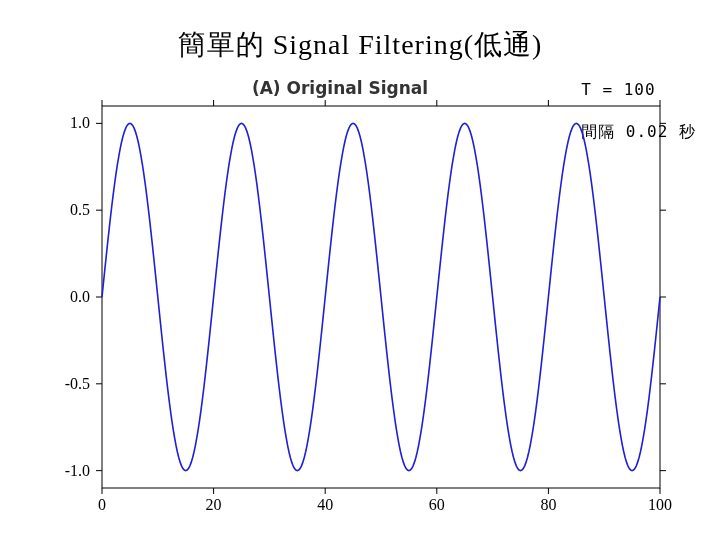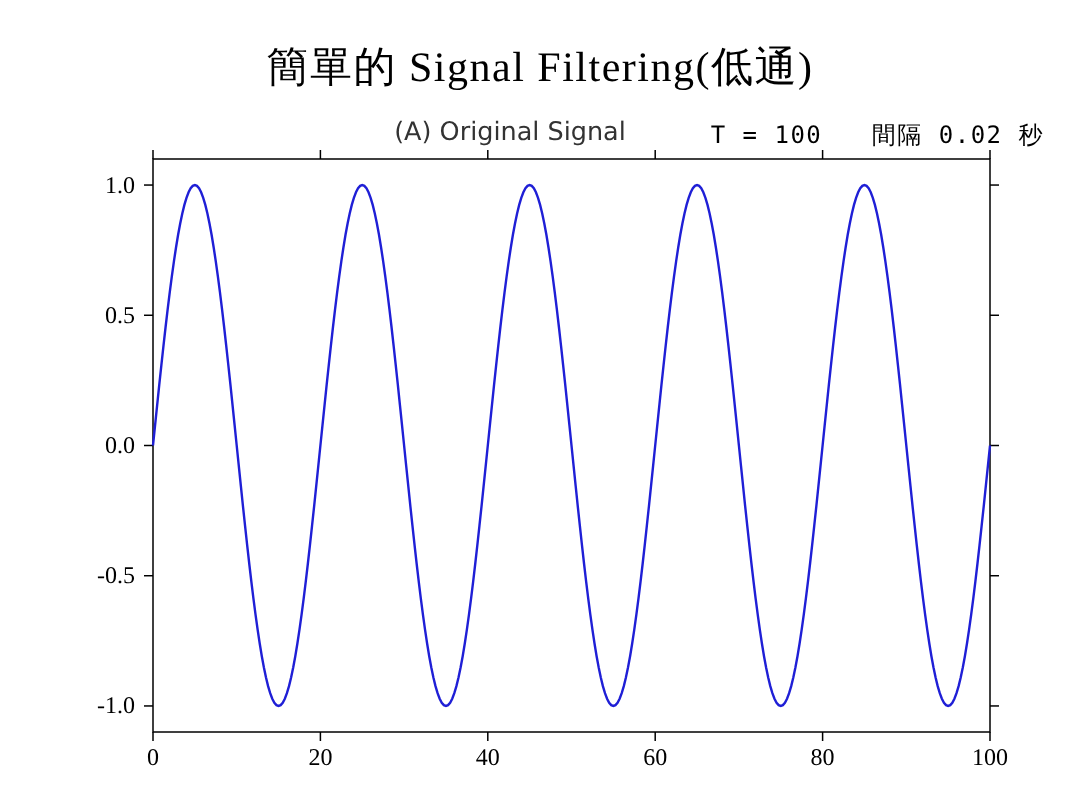--- a/index.html
+++ b/index.html
@@ -26,31 +26,32 @@
     letter-spacing: 1px;
   }
   .meta {
     position: absolute;
     top: 80px;
     right: 24px;
     font-family: "SimSun", "Songti SC", monospace;
     font-size: 16px;
     letter-spacing: 1px;
     display: flex;
-    gap: 33px;
+    gap: 23px;
+    flex-direction: column;
   }
   .chart-title {
     position: absolute;
     top: 78px;
     left: 0;
     width: 500px;
     text-align: center;
     padding-left: 90px;
     font-family: "DejaVu Sans", Arial, sans-serif;
-    font-weight: normal;
+    font-weight: bold;
     font-size: 17px;
     color: #333;
   }
   .chart-wrap {
     position: absolute;
     left: 40px;
     top: 100px;
     width: 640px;
     height: 420px;
   }

